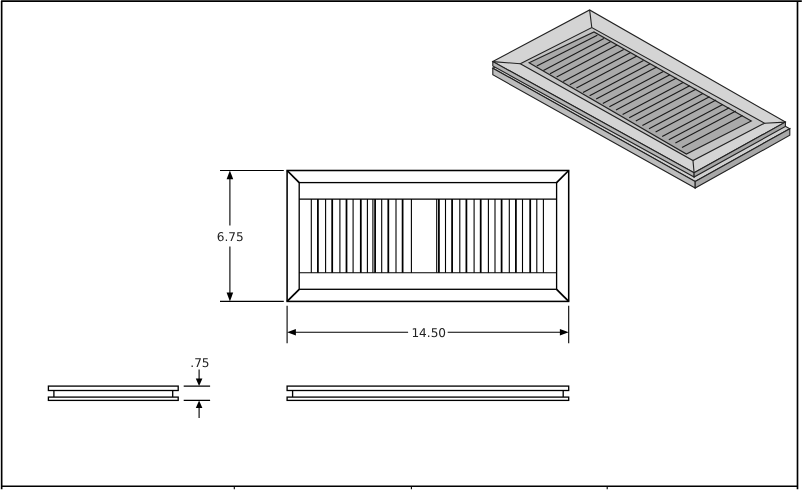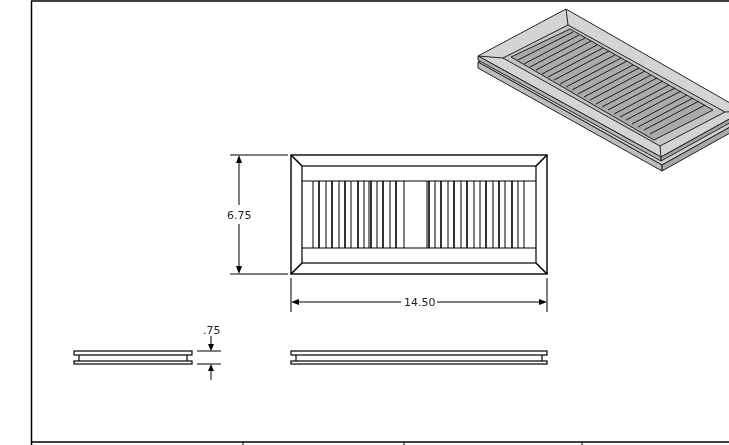--- a/index.html
+++ b/index.html
@@ -1,17 +1,17 @@
 <!DOCTYPE html>
 <html><head>
 <meta charset="utf-8">
 <style>
   html,body{margin:0;padding:0;background:#fff;}
   body{width:729px;height:445px;overflow:hidden;position:relative;font-family:"Liberation Sans",sans-serif;}
-  #sheet{position:absolute;left:0;top:0;width:664px;height:445px;padding-left:30px;}
+  #sheet{position:absolute;left:0;top:0;width:664px;height:445px;}
   svg text{font-family:"DejaVu Sans","Liberation Sans",sans-serif;font-size:11px;fill:#222;}
 </style>
 </head>
 <body>
 
 <div id="sheet">
 <svg width="729" height="445" viewBox="0 0 729 445" xmlns="http://www.w3.org/2000/svg">
 
   <g stroke="#000" fill="none">
     <line x1="1" y1="1" x2="729" y2="1" stroke-width="1.5"></line>

